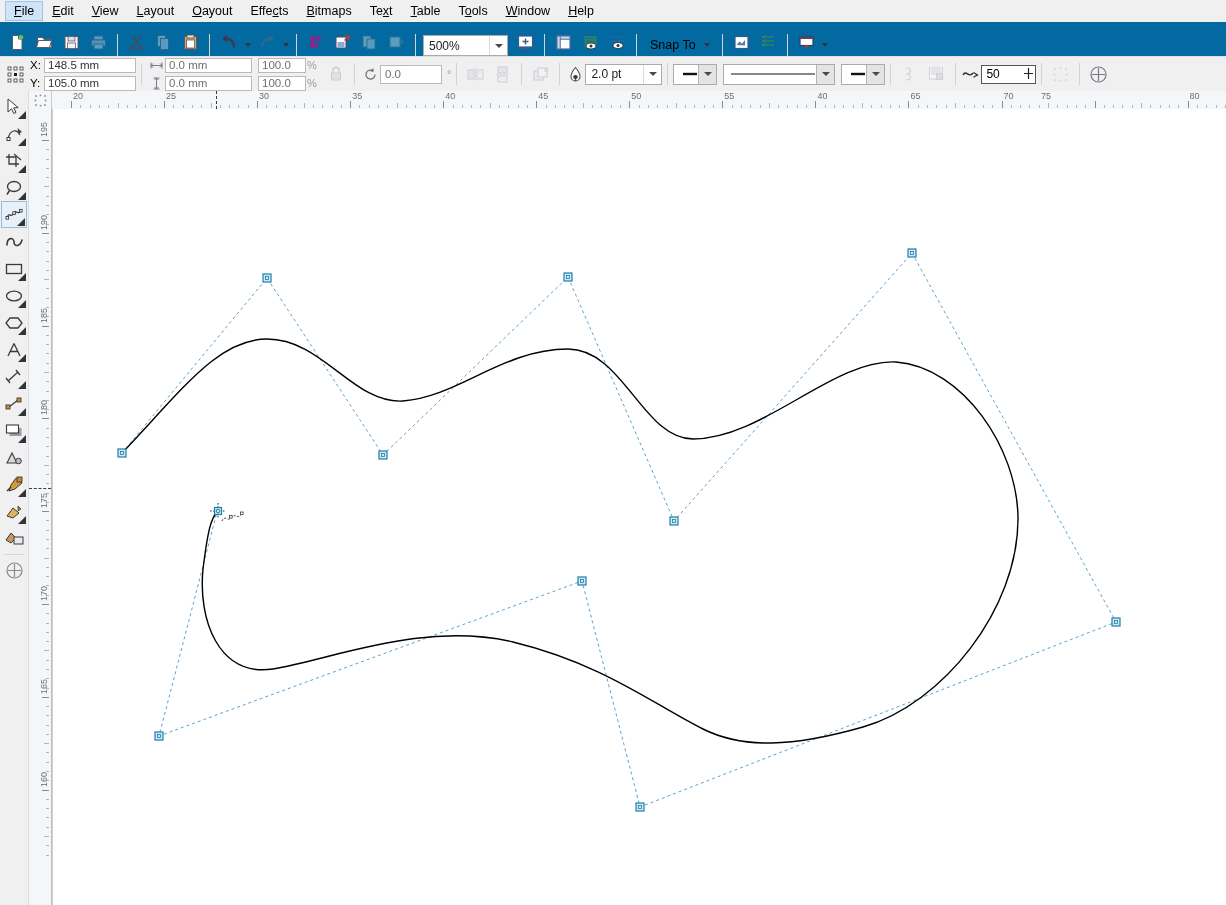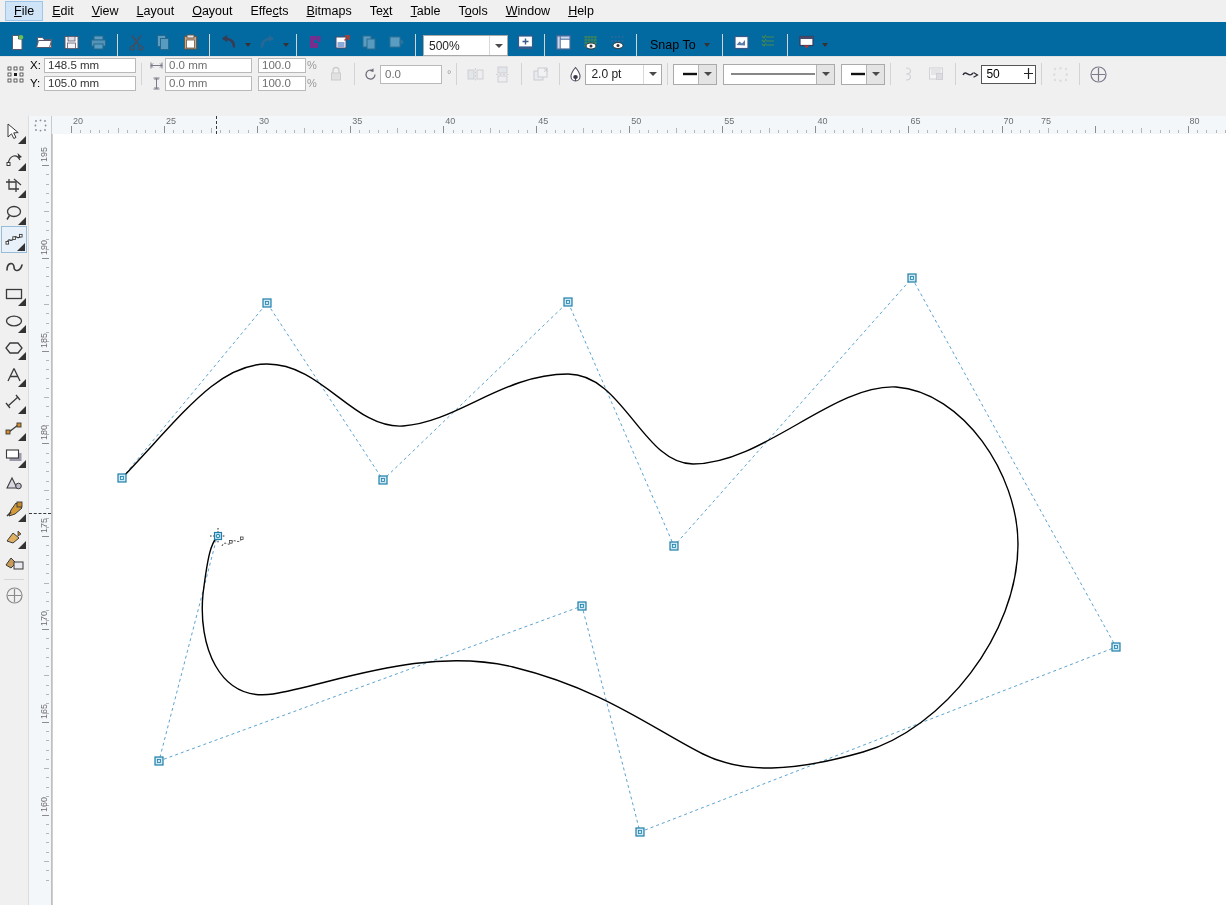--- a/index.html
+++ b/index.html
@@ -55,21 +55,21 @@
   .spin .sv{flex:1;padding-left:4px;font-size:12px;color:#000;}
   .spin .sarrow{width:14px;text-align:center;font-size:11px;color:#222;}
 
   
   .tabstrip{height:22px;background:#f0f0f0;display:flex;align-items:flex-end;flex:0 0 auto;padding-left:28px;position:relative;}
   .tab{height:21px;display:flex;align-items:center;padding:0 12px;font-size:12.5px;color:#000;cursor:default;background:#f0f0f0;}
   .tab.active{background:#b8dcf5;}
   .tabplus{width:26px;height:21px;display:flex;align-items:center;justify-content:center;background:#e4e4e4;color:#8a8a8a;font-size:17px;line-height:17px;cursor:default;}
 
   
-  .main{flex:1;display:flex;position:relative;min-height:0;margin-top:25px;}
+  .main{flex:1;display:flex;position:relative;min-height:0;}
 
   
   .toolbox{width:28px;background:#f0f0f0;display:flex;flex-direction:column;align-items:center;
     padding-top:2px;flex:0 0 auto;border-right:1px solid #dcdcdc;}
   .tool{width:26px;height:27px;display:flex;align-items:center;justify-content:center;position:relative;cursor:default;}
   .tool.sel{background:#e8f1fa;border:1px solid #99bdd8;box-sizing:border-box;}
   .tool .fly{position:absolute;right:1px;bottom:1px;width:0;height:0;
     border-left:4px solid transparent;border-top:4px solid transparent;border-right:4px solid #333;border-bottom:4px solid #333;}
   .tdiv{width:20px;height:1px;background:#d6d6d6;margin:2px 0;}
 

